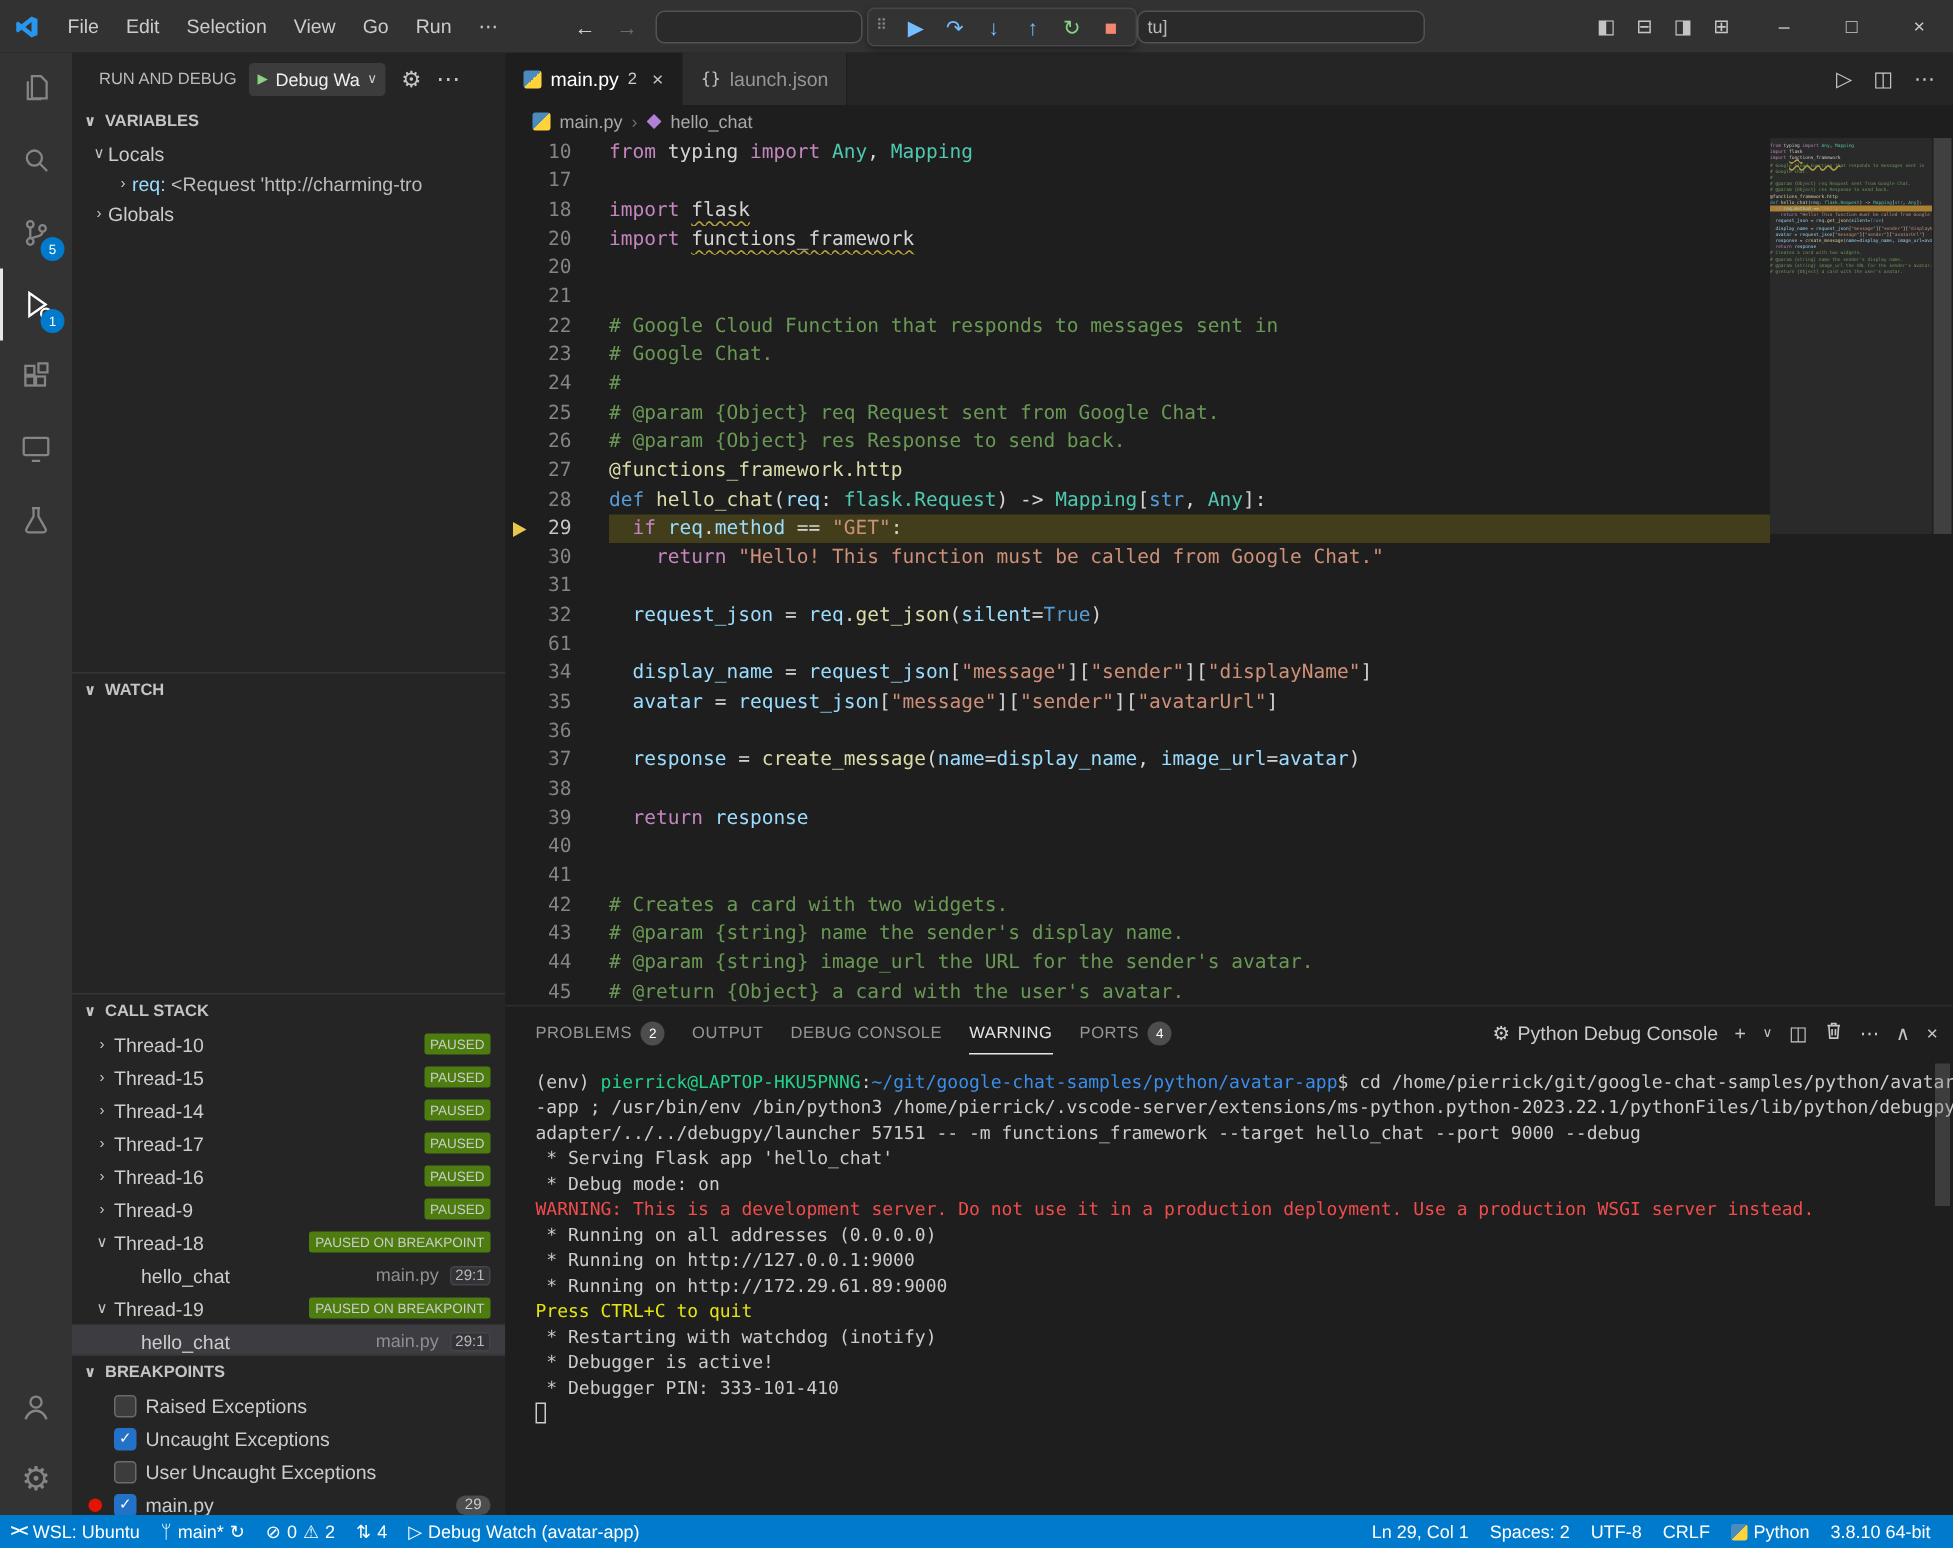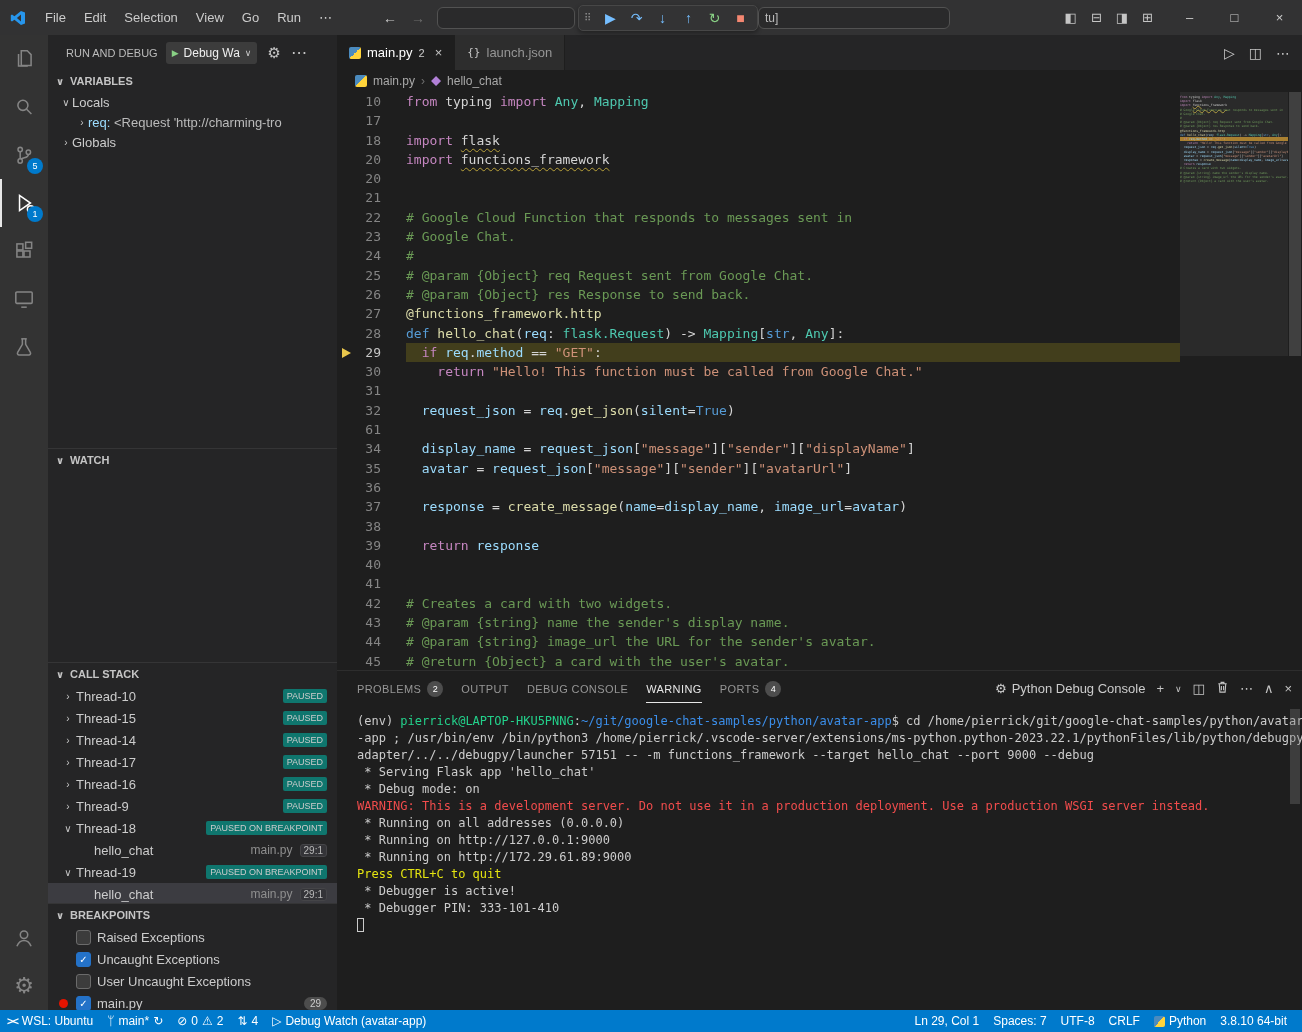--- a/index.html
+++ b/index.html
@@ -57,21 +57,21 @@
   .sect-callstack{height:241px;}
   .sect-breakpoints{flex:1;}
   .sect-header{height:22px;display:flex;align-items:center;gap:4px;padding-left:6px;font-size:11px;font-weight:bold;color:#c5c5c5;}
   .twisty{width:12px;text-align:center;color:#c5c5c5;font-size:10px;flex:none;}
   .var-row{height:20px;display:flex;align-items:center;padding-left:12px;font-size:13px;white-space:nowrap;overflow:hidden;}
   .var-row.indent{padding-left:28px;}
   .var-name{color:#9cdcfe;}
   .var-value{color:#bbbbbb;white-space:pre;}
   .cs-row{height:22px;display:flex;align-items:center;padding:0 10px 0 14px;font-size:13px;}
   .cs-name{margin-left:2px;white-space:nowrap;}
-  .cs-badge{margin-left:auto;background:#0f766e;color:#cccccc;font-size:9px;padding:2px 4px;border-radius:2px;white-space:nowrap;}
+  .cs-badge{margin-left:auto;background:#4d7c0f;color:#cccccc;font-size:9px;padding:2px 4px;border-radius:2px;white-space:nowrap;}
   .cs-frame{height:22px;display:flex;align-items:center;padding:0 10px 0 46px;font-size:13px;gap:7px;}
   .cs-frame.selected{background:#3c3c41;}
   .cs-file{margin-left:auto;color:#8f8f8f;font-size:12px;}
   .cs-pos{background:#343438;border:1px solid #454548;color:#b9b9b9;font-size:10px;padding:0 3px;border-radius:3px;}
   .bp-row{height:22px;display:flex;align-items:center;padding:0 10px 0 8px;font-size:13px;gap:6px;}
   .bp-slot{width:14px;display:flex;justify-content:center;flex:none;}
   .bp-dot{width:9px;height:9px;border-radius:50%;background:#e51400;}
   .bp-check{width:15px;height:15px;border:1px solid #6b6b6b;background:#3c3c3c;border-radius:3px;flex:none;
     display:flex;align-items:center;justify-content:center;font-size:10px;color:#fff;}
   .bp-check.checked{background:#2472c8;border-color:#2472c8;}
@@ -618,20 +618,21 @@
           <div class="term-row" data-name="terminal-line"><span class="tt-d">(env) </span><span class="tt-g">pierrick@LAPTOP-HKU5PNNG</span><span class="tt-d">:</span><span class="tt-b">~/git/google-chat-samples/python/avatar-app</span><span class="tt-d">$ cd /home/pierrick/git/google-chat-samples/python/avatar</span></div>
           <div class="term-row" data-name="terminal-line"><span class="tt-d">-app ; /usr/bin/env /bin/python3 /home/pierrick/.vscode-server/extensions/ms-python.python-2023.22.1/pythonFiles/lib/python/debugpy/</span></div>
           <div class="term-row" data-name="terminal-line"><span class="tt-d">adapter/../../debugpy/launcher 57151 -- -m functions_framework --target hello_chat --port 9000 --debug</span></div>
           <div class="term-row" data-name="terminal-line"><span class="tt-d"> * Serving Flask app 'hello_chat'</span></div>
           <div class="term-row" data-name="terminal-line"><span class="tt-d"> * Debug mode: on</span></div>
           <div class="term-row" data-name="terminal-line"><span class="tt-r">WARNING: This is a development server. Do not use it in a production deployment. Use a production WSGI server instead.</span></div>
           <div class="term-row" data-name="terminal-line"><span class="tt-d"> * Running on all addresses (0.0.0.0)</span></div>
           <div class="term-row" data-name="terminal-line"><span class="tt-d"> * Running on http://127.0.0.1:9000</span></div>
           <div class="term-row" data-name="terminal-line"><span class="tt-d"> * Running on http://172.29.61.89:9000</span></div>
           <div class="term-row" data-name="terminal-line"><span class="tt-y">Press CTRL+C to quit</span></div>
+          <div class="term-row" data-name="terminal-line"><span class="tt-d"> * Restarting with watchdog (inotify)</span></div>
           <div class="term-row" data-name="terminal-line"><span class="tt-d"> * Debugger is active!</span></div>
           <div class="term-row" data-name="terminal-line"><span class="tt-d"> * Debugger PIN: 333-101-410</span></div>
           <div class="term-row" data-name="terminal-line"><span class="term-cursor" data-name="terminal-cursor"></span></div>
         </div>
       <div class="panel-scroll" data-name="panel-scrollbar-slider"></div>
     </div>
   </div>
 </div>
 
 <div class="statusbar" data-name="status-bar">
@@ -658,21 +659,21 @@
       <span class="sb-item" data-name="debug-status">
         <span class="sb-icon" data-name="play-icon">▷</span>
         <span>Debug Watch (avatar-app)</span>
       </span>
     </div>
   <div class="sb-right" data-name="status-bar-right">
       <span class="sb-item" data-name="cursor-position">
         <span>Ln 29, Col 1</span>
       </span>
       <span class="sb-item" data-name="indentation">
-        <span>Spaces: 7</span>
+        <span>Spaces: 2</span>
       </span>
       <span class="sb-item" data-name="encoding">
         <span>UTF-8</span>
       </span>
       <span class="sb-item" data-name="eol-selector">
         <span>CRLF</span>
       </span>
       <span class="sb-item" data-name="language-mode">
         <span class="py-icon sb-py" data-name="python-icon"></span>
         <span>Python</span>

